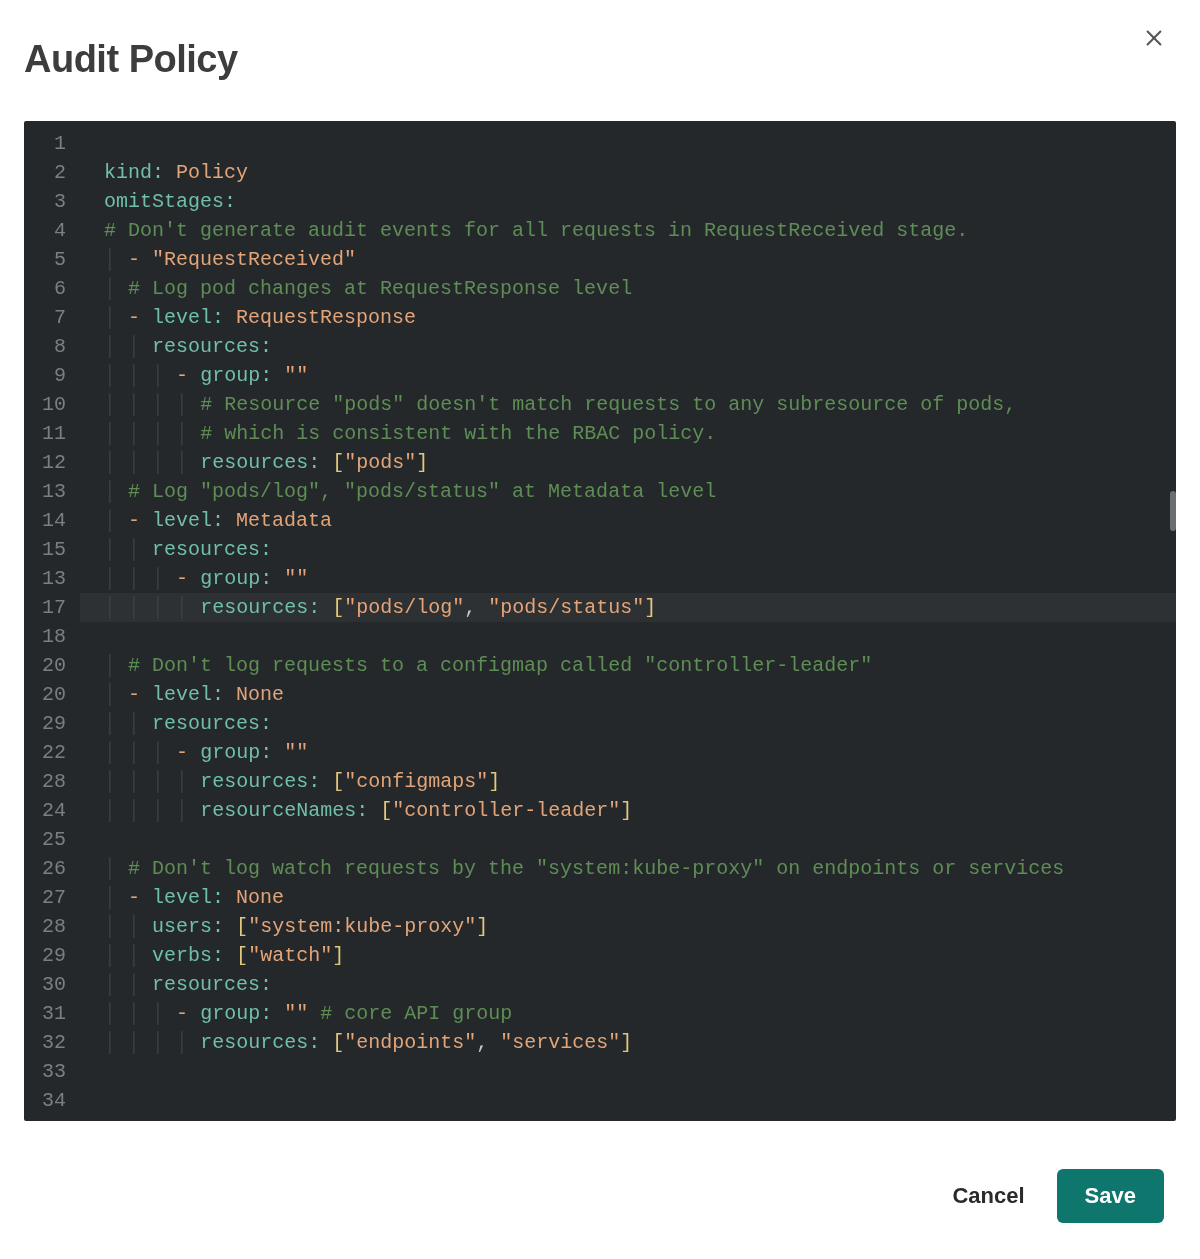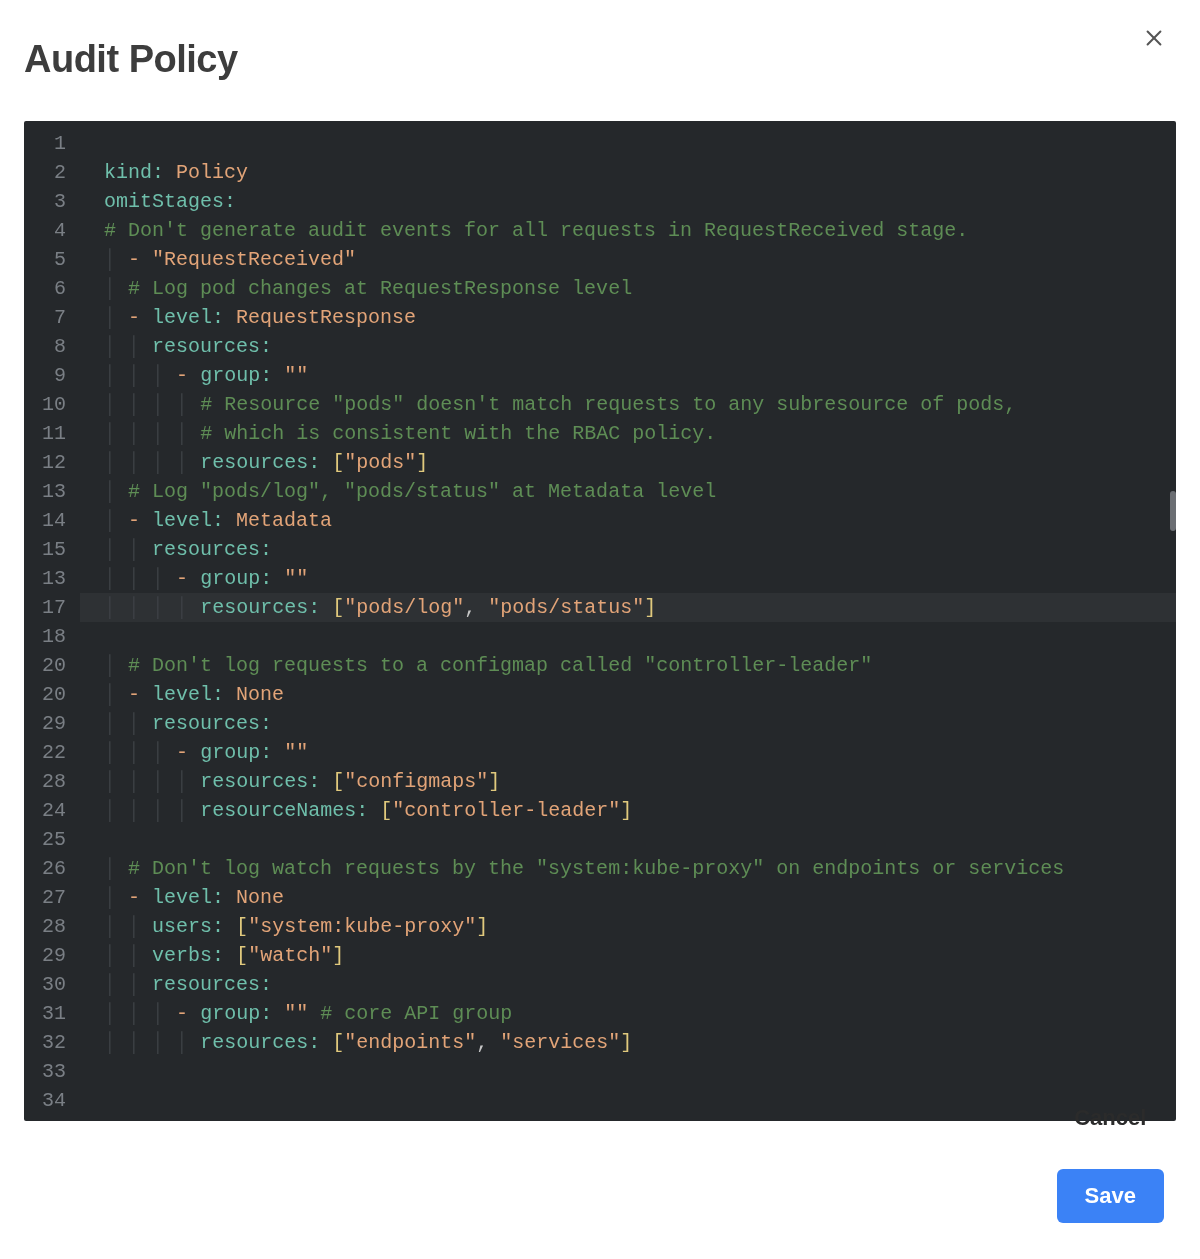--- a/index.html
+++ b/index.html
@@ -89,38 +89,37 @@
     background:#6b6e73;
     border-radius:3px;
   }
   .footer {
     position: absolute;
     bottom: 36px;
     right: 36px;
     display: flex;
     gap: 24px;
     align-items: center;
-    flex-direction: column;
   }
   .btn {
     font-size: 22px;
     font-weight: 600;
     padding: 14px 28px;
     border-radius: 6px;
     border: none;
     cursor: pointer;
     font-family: inherit;
   }
   .btn-cancel {
     background: transparent;
     color: #2b2b2b;
     padding: 14px 8px;
   }
   .btn-save {
-    background: #3b82f6;
+    background: #0f766e;
     color: #fff;
   }
 </style>
 </head>
 <body>
 
 <div class="modal">
 
   <div class="close-btn" aria-label="Close">
     <svg viewBox="0 0 24 24" fill="none" stroke="currentColor" stroke-width="2.2" stroke-linecap="round">

